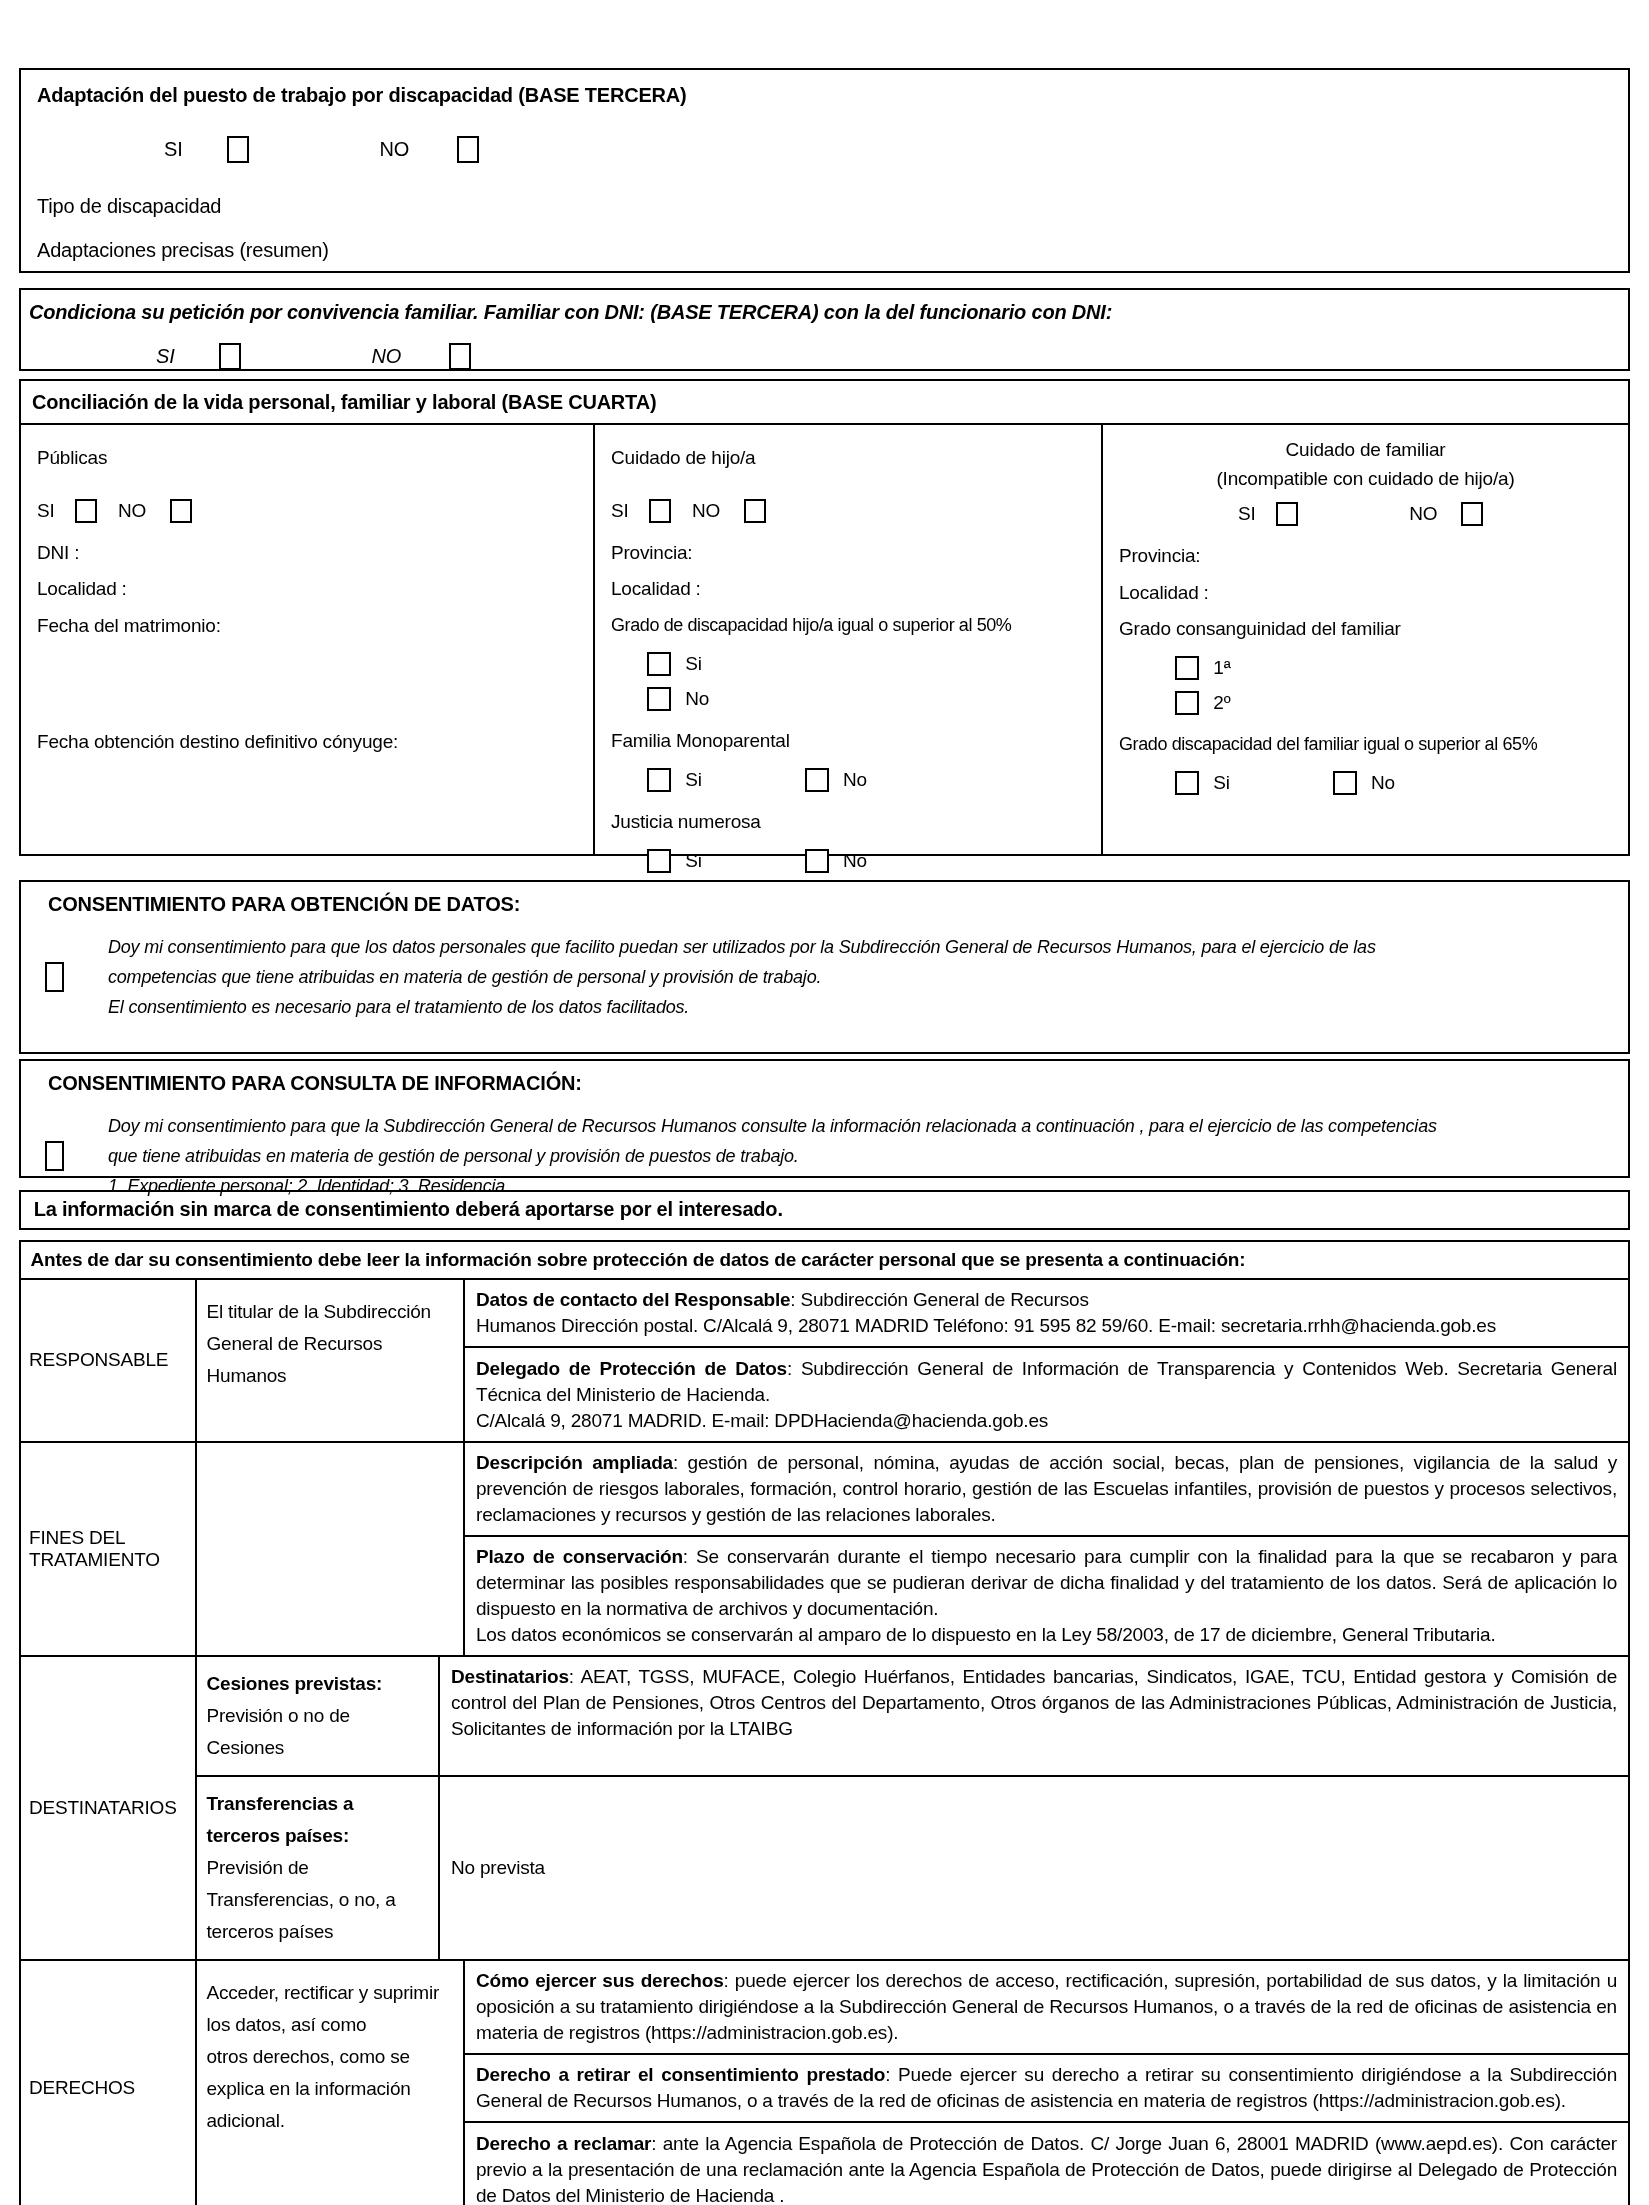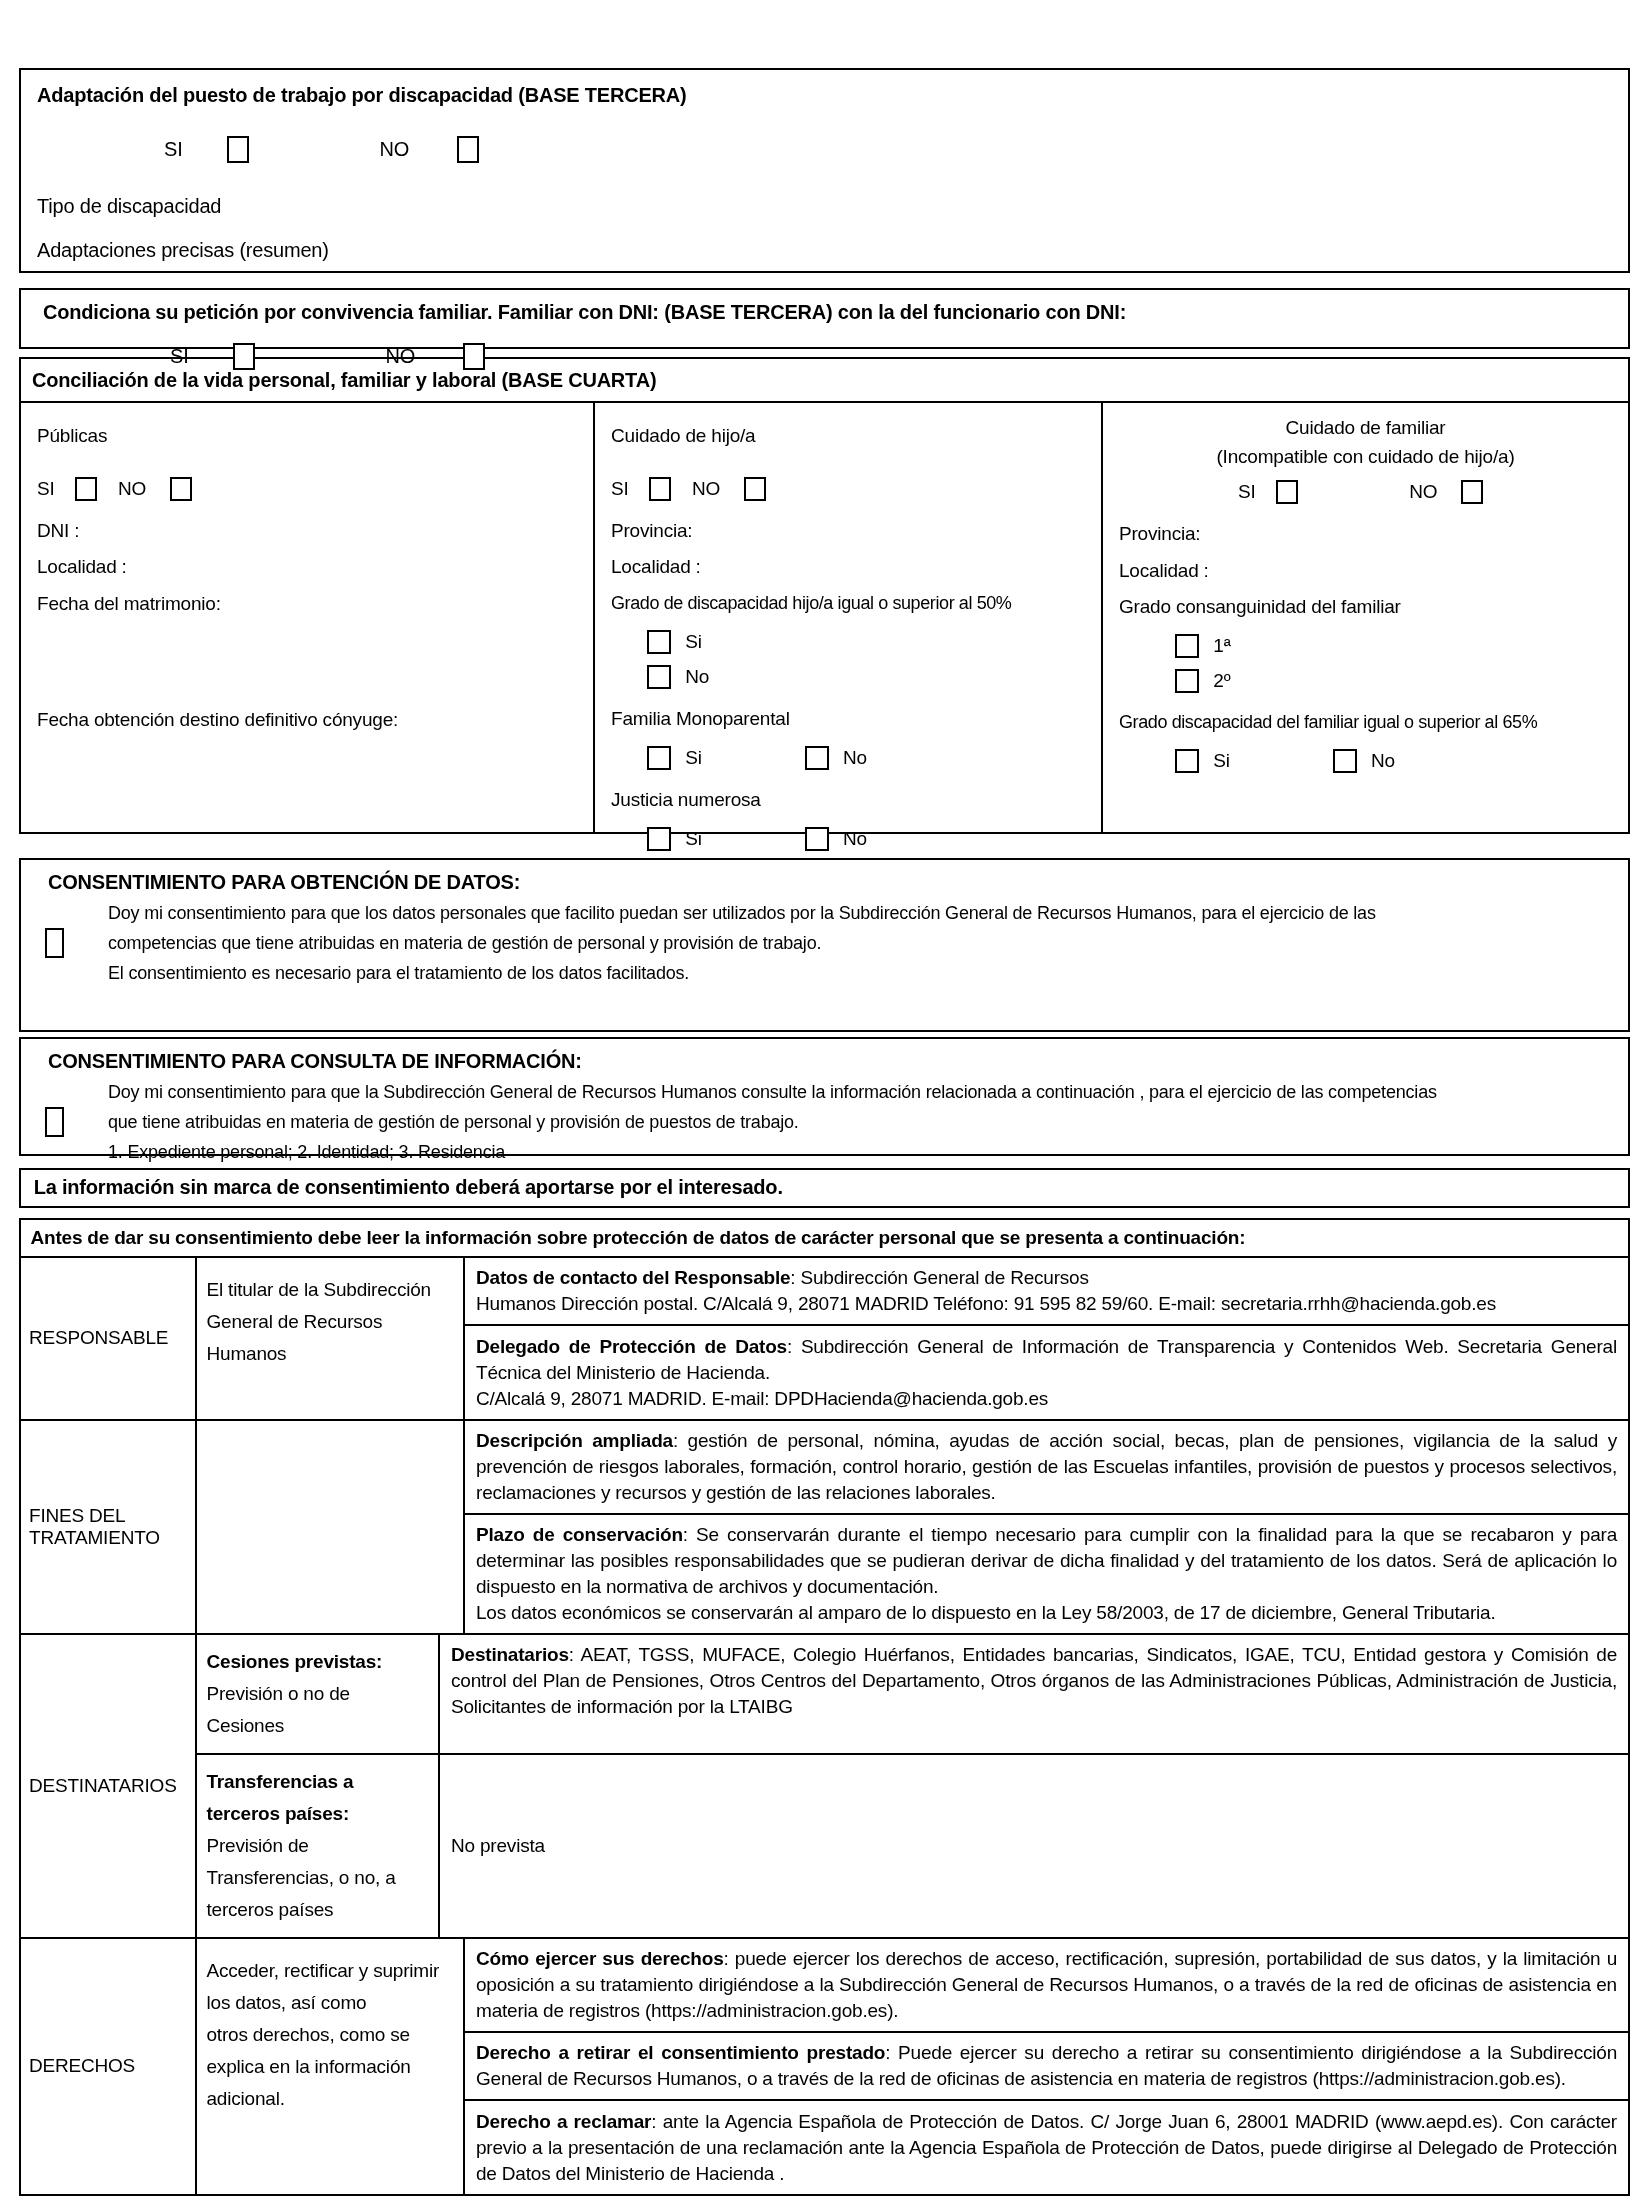--- a/index.html
+++ b/index.html
@@ -26,21 +26,21 @@
   .sec1 .title { margin-top:1.6px; }
   .sinoRowTop { margin-top:29px; padding-left:127px; display:flex; align-items:center; }
   .sinoRowTop .lbl1 { }
   .sinoRowTop .cbA { margin-left:44px; }
   .sinoRowTop .lbl2 { margin-left:131px; }
   .sinoRowTop .cbB { margin-left:48px; }
   .fieldLabel1 { margin-top:32px; }
   .fieldLabel2 { margin-top:20.7px; }
 
   
-  .sec2 { height:61px; margin-bottom:8px; padding:11px 22px; }
+  .sec2 { height:83px; margin-bottom:8px; padding:11px 8px;font-style:italic; }
   .sec2 .sinoRowTop { margin-top:19px; }
 
   
   .sec3 { margin-bottom:24px; }
   .sec3-header { padding:9.5px 11px; border-bottom:2.4px solid #000; }
   .sec3-cols { display:flex; height:429px; font-size:19px; }
   .c3col { padding:11px 16px; }
   .c3col + .c3col { border-left:2.4px solid #000; }
   .colA { width:572px; flex:0 0 auto; }
   .colB { width:508px; flex:0 0 auto; }
@@ -63,21 +63,21 @@
   .cbListRow .second { margin-left:103px; }
   .cbListRow + .cbListRow { margin-top:11px; }
   .colC .cbListRow { padding-left:56px; }
   .nowrap { white-space:nowrap; letter-spacing:-0.4px; font-size:18px; }
 
   
   .consent { padding:11px 16px; }
   .consent1 { height:174px; margin-bottom:4.8px; }
   .consent2 { height:119px; margin-bottom:12px; }
   .consent .ctitle { padding-left:11px; }
-  .consentBody { display:flex; align-items:center; margin-top:4px; }
+  .consentBody { display:flex; align-items:center; margin-top:16px;font-style:italic; }
   .consentBody .cb { flex:0 0 auto; margin-left:8px; }
   .consentText { margin-left:44px; white-space:pre-line; font-size:18px; line-height:30px; letter-spacing:-0.2px; }
 
   
   .aviso { height:40px; margin-bottom:10.3px; display:flex; align-items:center; padding:0 12.7px; }
 
   
   .ptable { font-size:19px; }
   .pt-header { padding:7.1px 9.5px; }
   .pt-row { display:flex; border-top:2.4px solid #000; }

